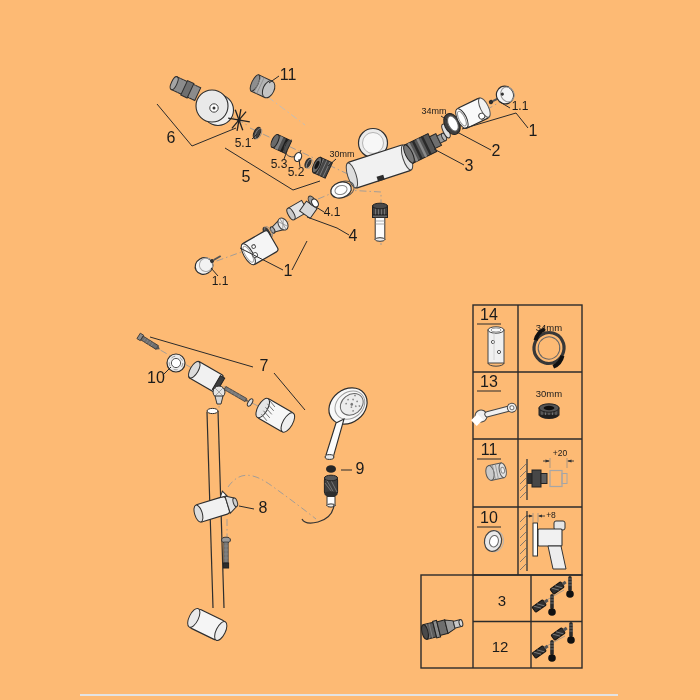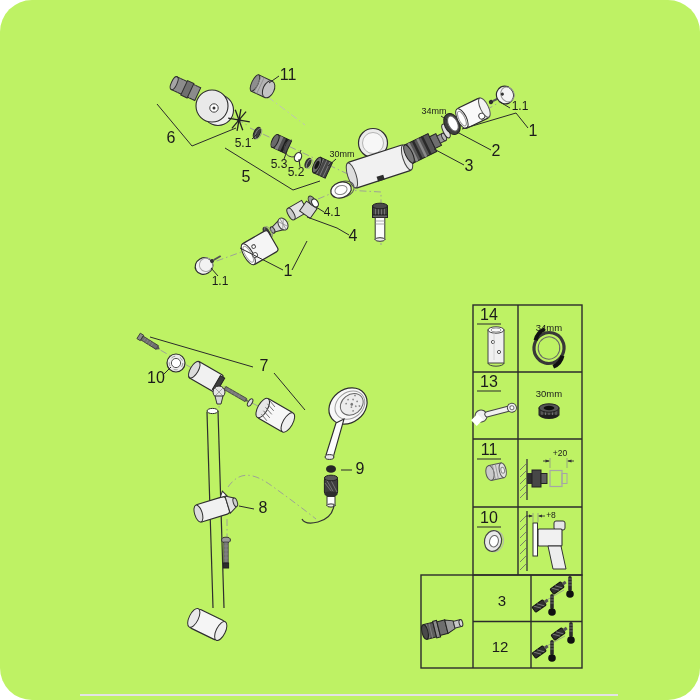--- a/index.html
+++ b/index.html
@@ -1,16 +1,16 @@
 <!DOCTYPE html>
 <html><head>
 <meta charset="utf-8">
 <style>
   html,body{margin:0;padding:0;background:#ffffff;}
-  .stage{position:relative;width:700px;height:700px;background:#bef264;overflow:hidden;border-radius:32px;}
+  .stage{position:relative;width:700px;height:700px;background:#fdba74;overflow:hidden;}
   svg text{font-family:"Liberation Sans","DejaVu Sans",sans-serif;fill:#1b1b1b;text-anchor:middle;}
   .t16{font-size:16px}.t15{font-size:15px}.t12{font-size:12px}.t9{font-size:9px}.t95{font-size:9.5px}.t85{font-size:8.5px}
   .lead{stroke:#2b2b2b;stroke-width:1;fill:none}
   .axis{stroke:#9a9a9a;stroke-width:.9;fill:none;stroke-dasharray:7 3 1.5 3}
   .axisL{stroke:#bdbdbd;stroke-width:.9;fill:none;stroke-dasharray:7 3 1.5 3}
   .tline{stroke:#2b2b2b;stroke-width:1.4;fill:none}
   .hatch{stroke:#666;stroke-width:.8}
   .thinl{stroke:#8a8a8a;stroke-width:.7}
 </style>
 </head>

